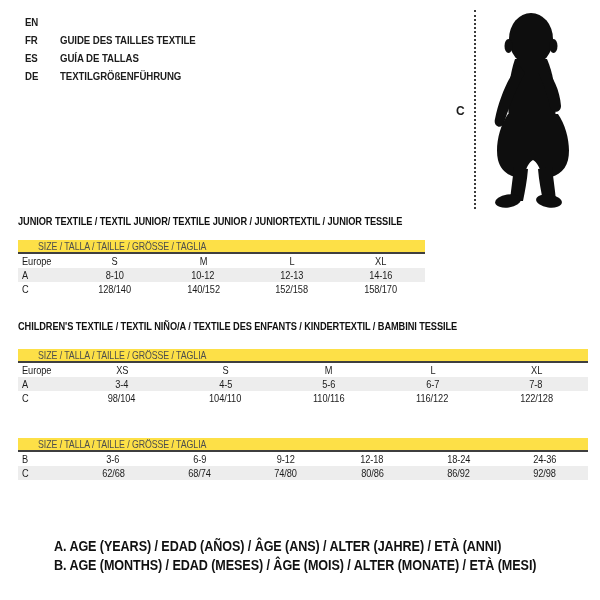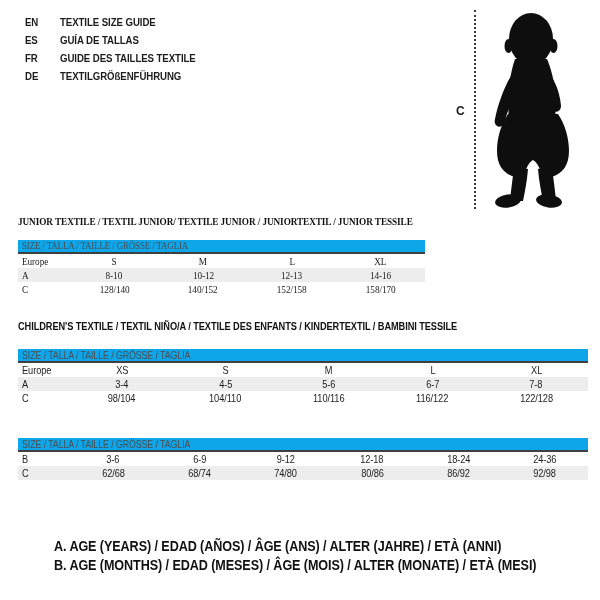--- a/index.html
+++ b/index.html
@@ -17,56 +17,55 @@
   .lang-code{width:35px;flex:0 0 35px;}
 
   
   .dotted-line{position:absolute;left:474px;top:10px;height:199px;width:0;
                border-left:2px dotted #3a3a3a;}
   .c-label{position:absolute;left:456px;top:104px;font-size:12px;font-weight:bold;}
   .baby-svg{position:absolute;left:481px;top:9px;}
 
   
   .section{position:absolute;left:18px;}
-  .sec1{top:215px;width:407px;font-family:Liberation Serif, serif;}
+  .sec1{top:215px;width:407px;}
   .sec2{top:320px;width:570px;}
   .sec3{top:424px;width:570px;}
   .sec-title{font-size:11px;font-weight:bold;line-height:12px;color:#111;}
   .sec3 .sec-title{line-height:15px;}
-  .size-bar{background:#0ea5e9;height:12px;line-height:12px;border-bottom:2px solid #3f3f3f;
-            padding-left:4px;font-size:10.5px;color:#4d4d4d;}
+  .size-bar{background:#fde047;height:12px;line-height:12px;border-bottom:2px solid #3f3f3f;
+            padding-left:20px;font-size:10.5px;color:#4d4d4d;}
   .sec1 .size-bar{margin-top:13px;}
   .sec2 .size-bar{margin-top:17px;}
   .sec3 .size-bar{margin-top:14px;}
   .trow{display:flex;height:14px;line-height:14px;font-size:11px;align-items:center;}
   .trow.alt{background:#ededed;}
   .cell.label{flex:0 0 48px;padding-left:4px;text-align:left;}
   .cell.val{flex:1;text-align:center;}
 
   
   .legend{position:absolute;left:18px;top:536px;}
   .legend-line{font-size:15px;font-weight:bold;line-height:19px;color:#111;margin-left:36px;}
 </style>
 </head>
 <body>
 
 <div class="page">
 
   <div class="lang-list">
     <div class="lang-row">
       <span class="lang-code"><span class="cx">EN</span></span>
-      <span class="lang-title"><span class="cx">TEXTILE SIZE GUIDE</span></span>
+    </div>
+    <div class="lang-row">
+      <span class="lang-code"><span class="cx">FR</span></span>
+      <span class="lang-title"><span class="cx">GUIDE DES TAILLES TEXTILE</span></span>
     </div>
     <div class="lang-row">
       <span class="lang-code"><span class="cx">ES</span></span>
       <span class="lang-title"><span class="cx">GUÍA DE TALLAS</span></span>
-    </div>
-    <div class="lang-row">
-      <span class="lang-code"><span class="cx">FR</span></span>
-      <span class="lang-title"><span class="cx">GUIDE DES TAILLES TEXTILE</span></span>
     </div>
     <div class="lang-row">
       <span class="lang-code"><span class="cx">DE</span></span>
       <span class="lang-title"><span class="cx">TEXTILGRÖßENFÜHRUNG</span></span>
     </div>
   </div>
 
   <div class="dotted-line"></div>
   <div class="c-label">C</div>
   <svg class="baby-svg" width="104" height="201" viewBox="0 0 104 201" fill="#0e0e0e" xmlns="http://www.w3.org/2000/svg">

